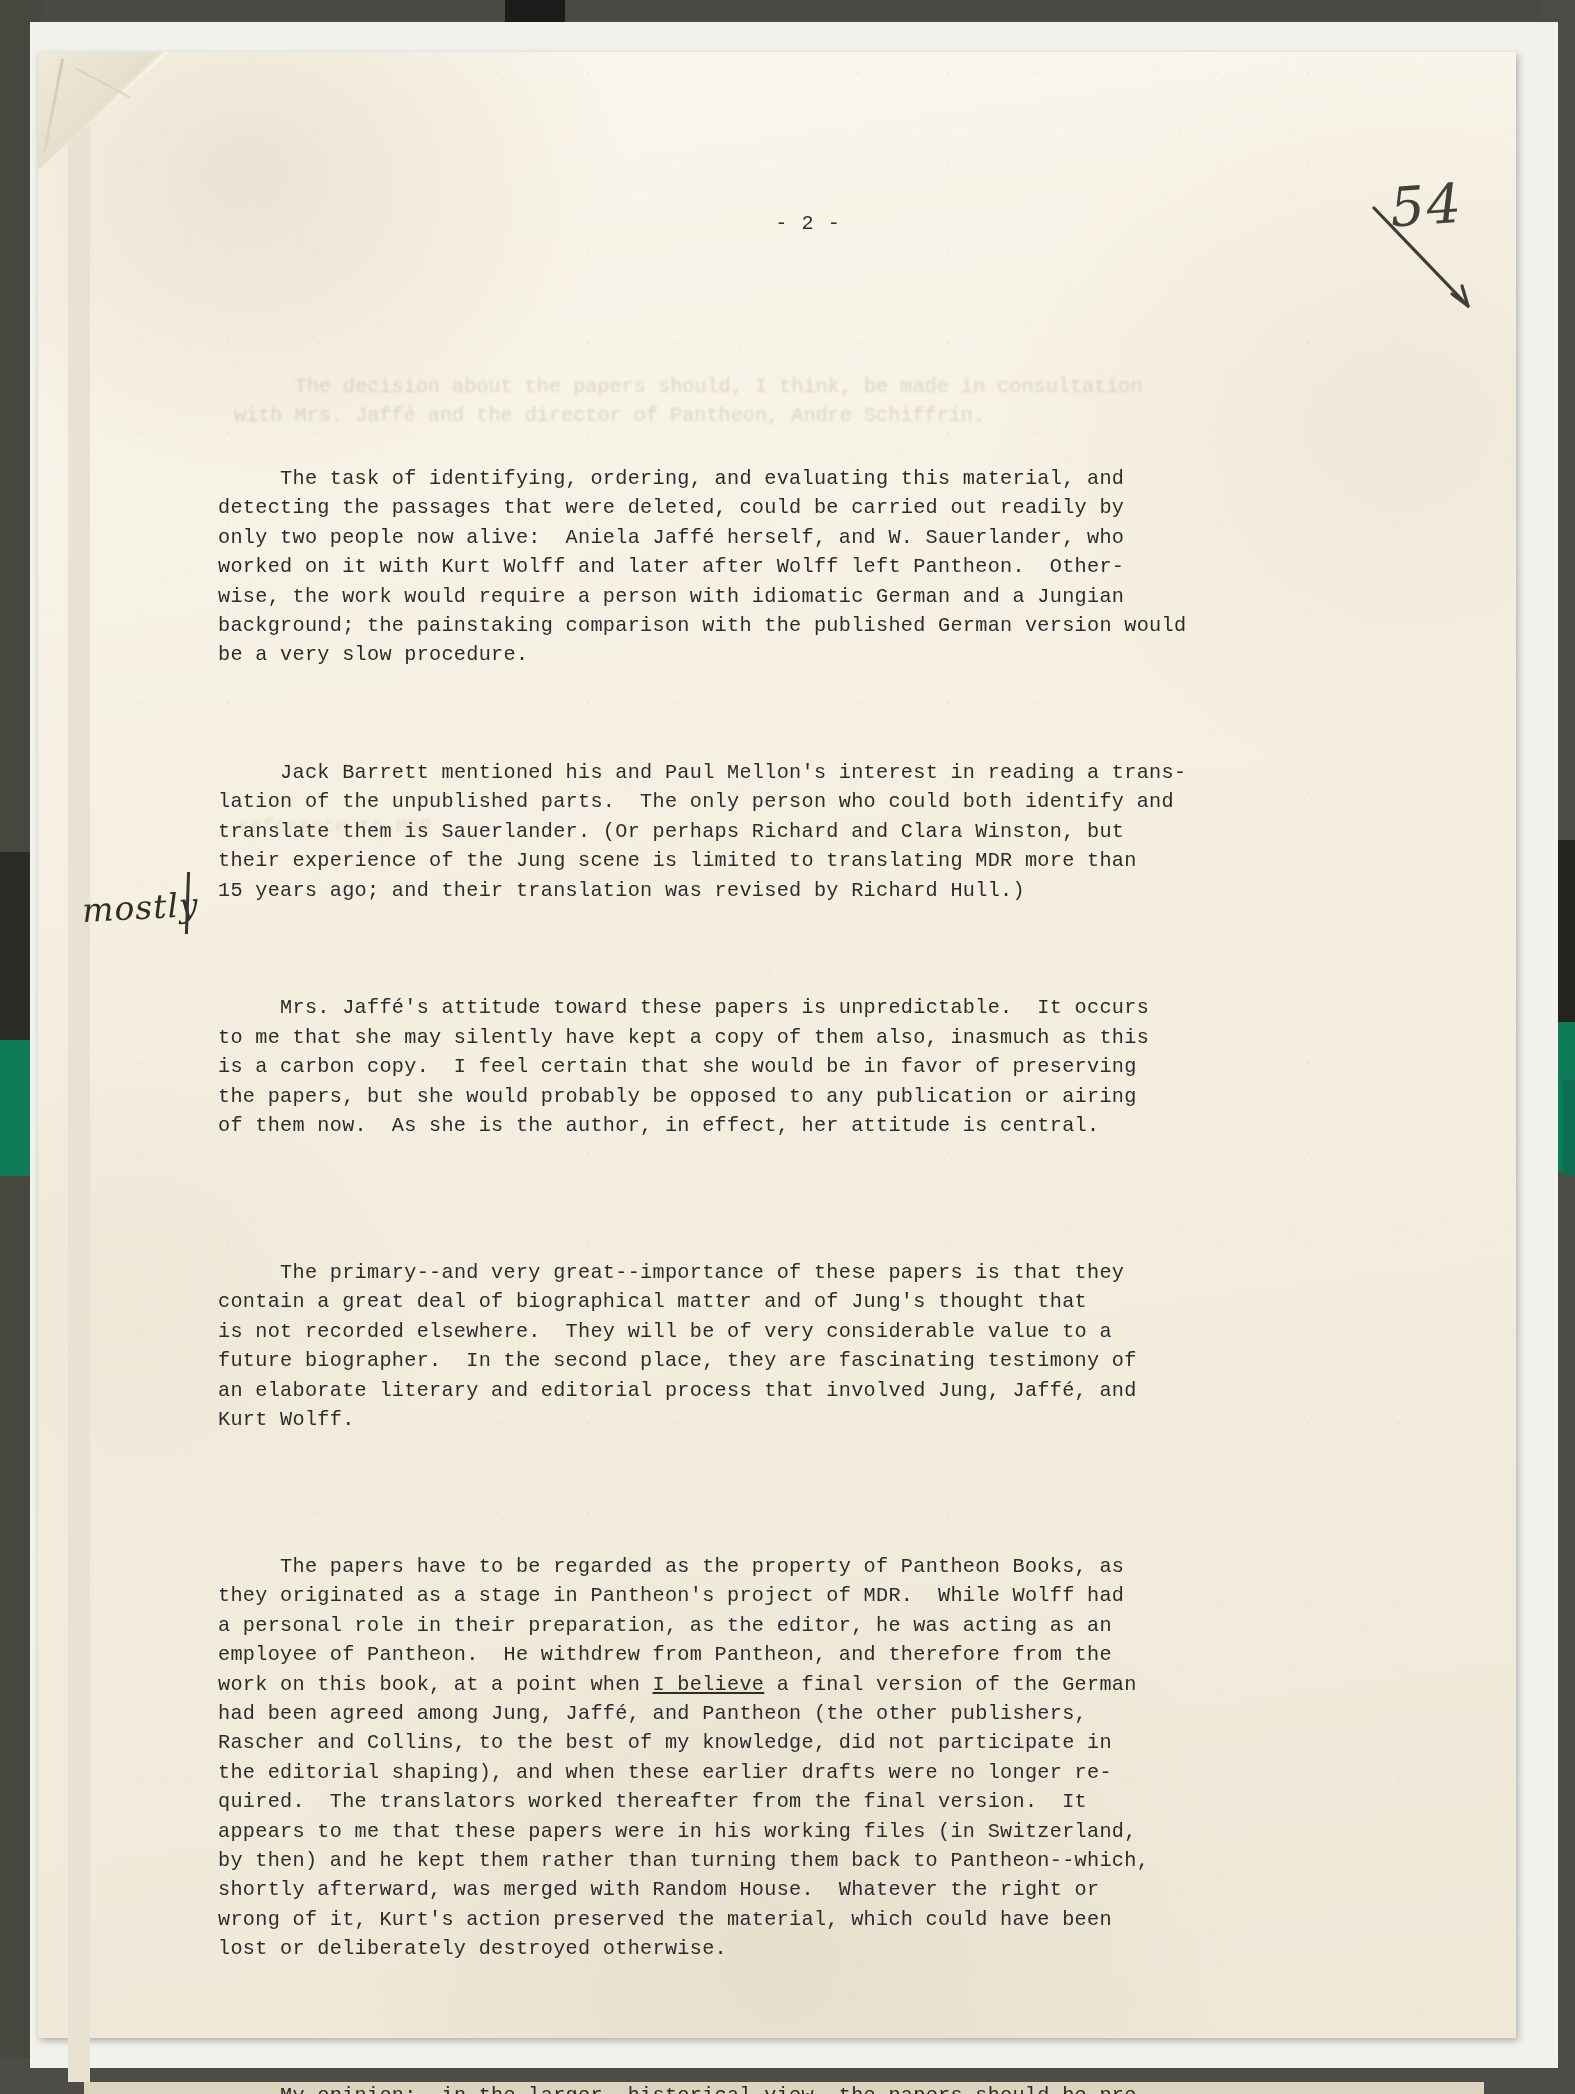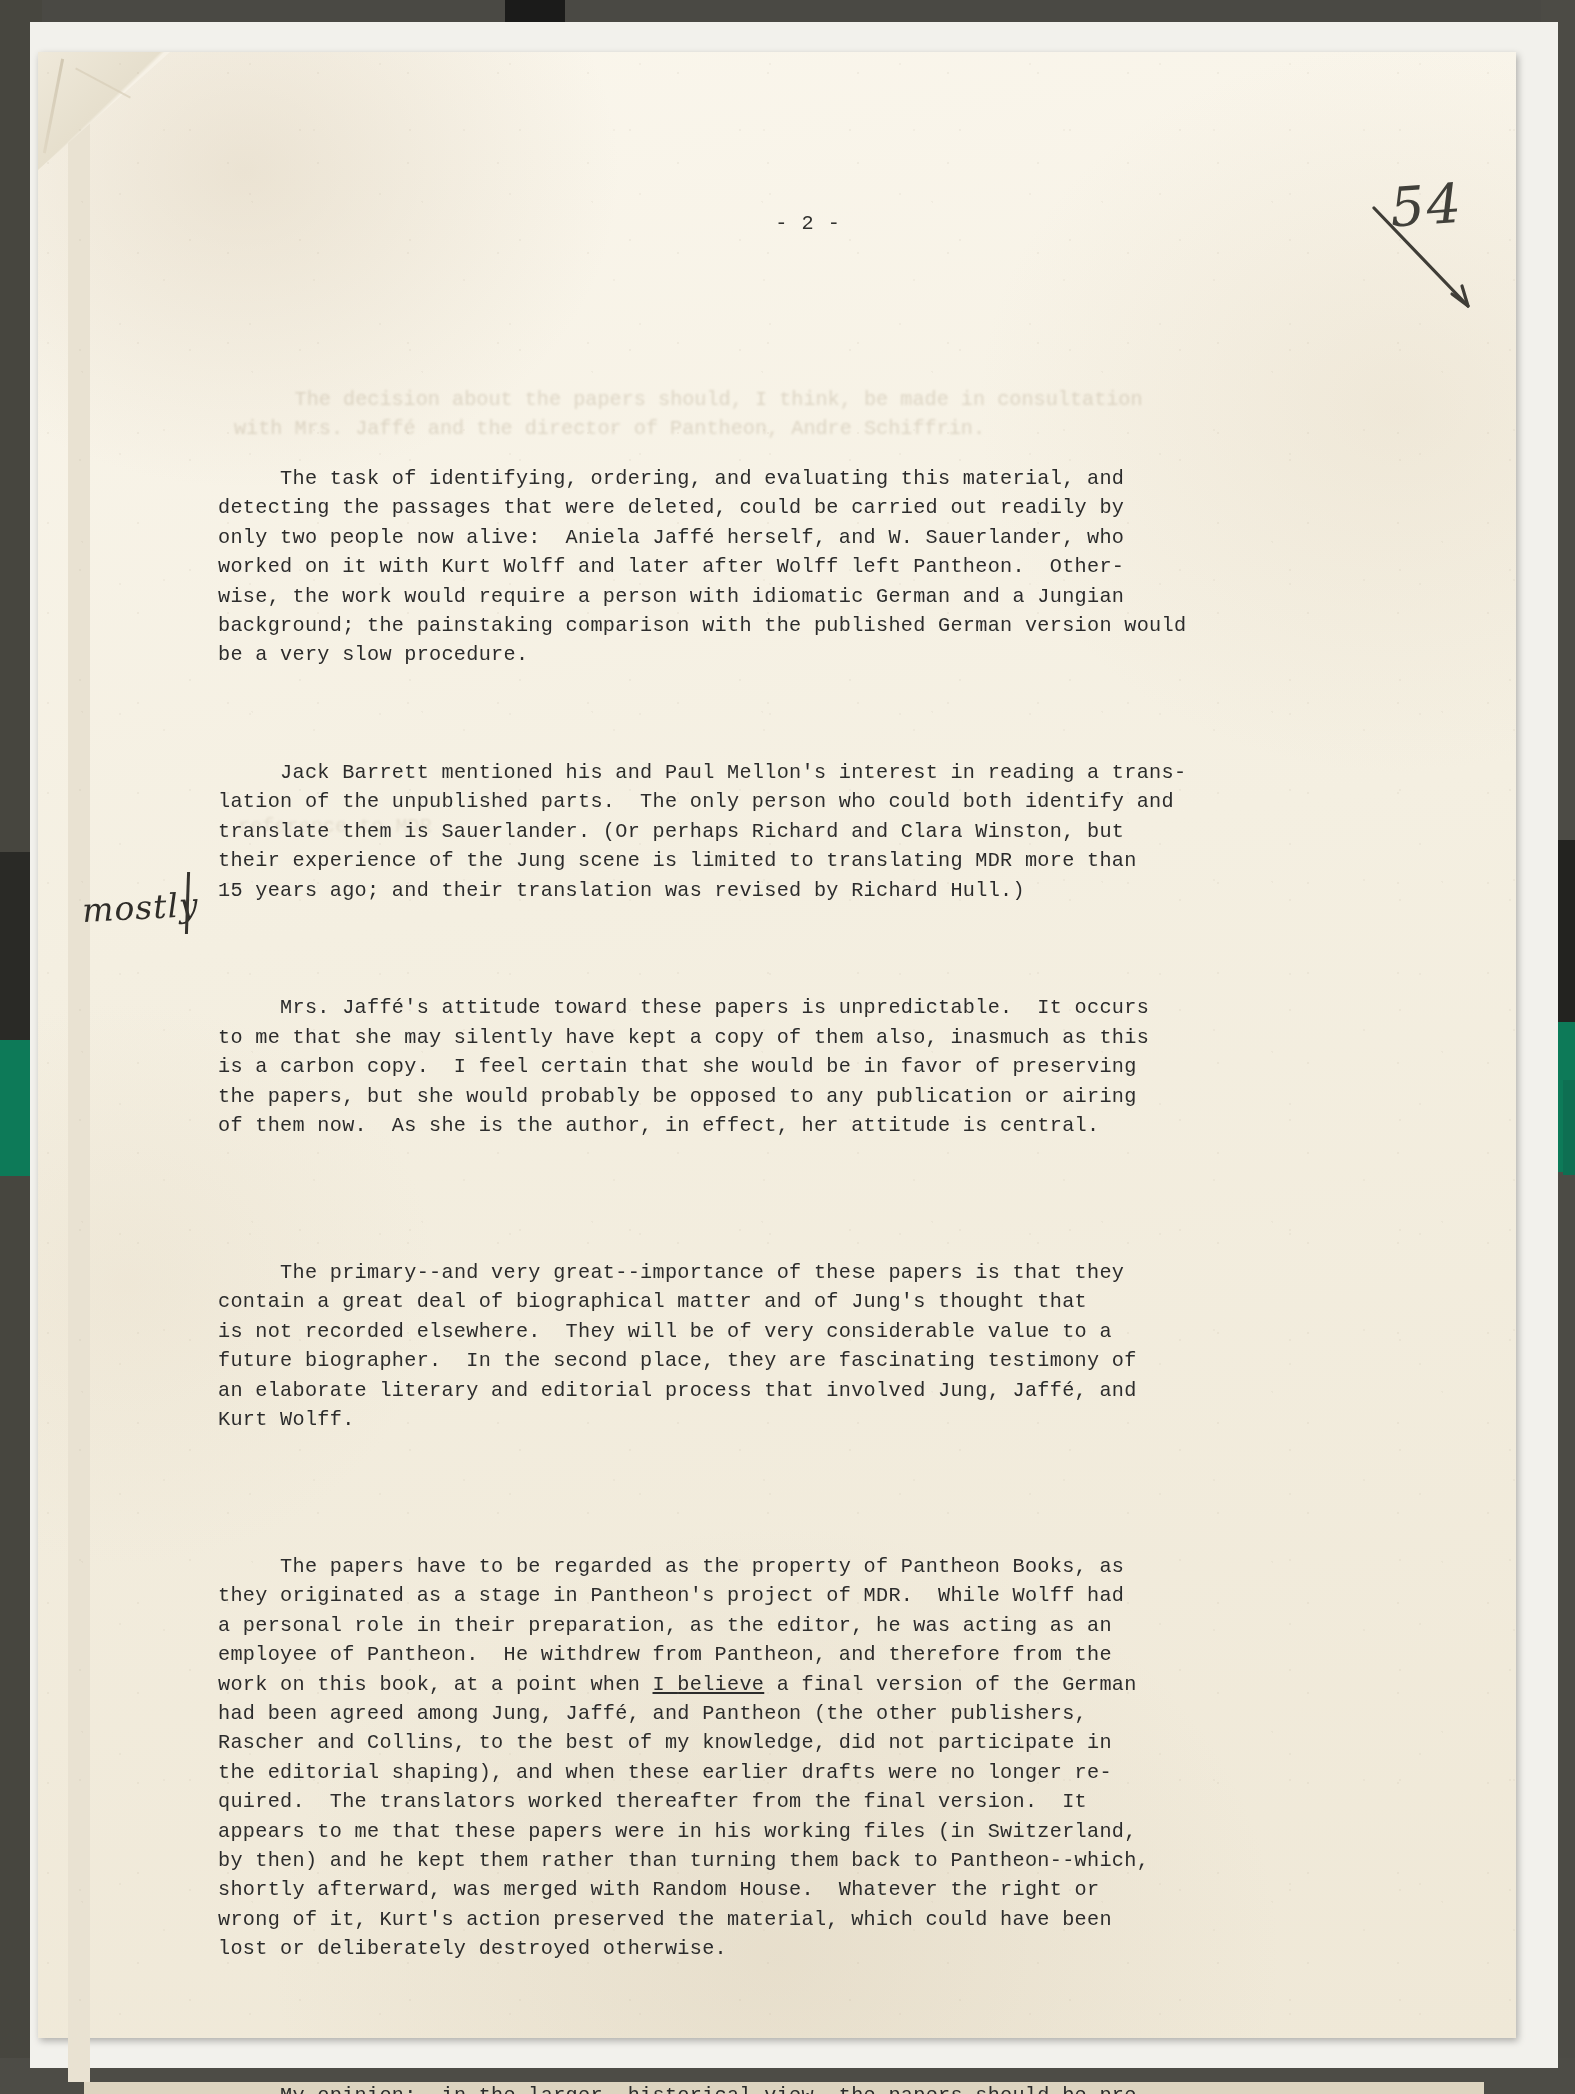--- a/index.html
+++ b/index.html
@@ -141,21 +141,21 @@
     margin: 0 0 29.4px 0;
     white-space: pre-wrap;
   }
   .para:last-child { margin-bottom: 0; }
   .ul { text-decoration: underline; text-decoration-thickness: 1.5px; text-underline-offset: 2px; }
 
   
   .bleed {
     position: absolute;
     left: 196px;
-    top: 333px;
+    top: 320px;
     width: 1170px;
     font-size: 20.2px;
     line-height: 29.4px;
     color: #b9ad96;
     opacity: 0.42;
     white-space: pre-wrap;
     pointer-events: none;
     filter: blur(0.8px);
   }
   .bleed2 {

